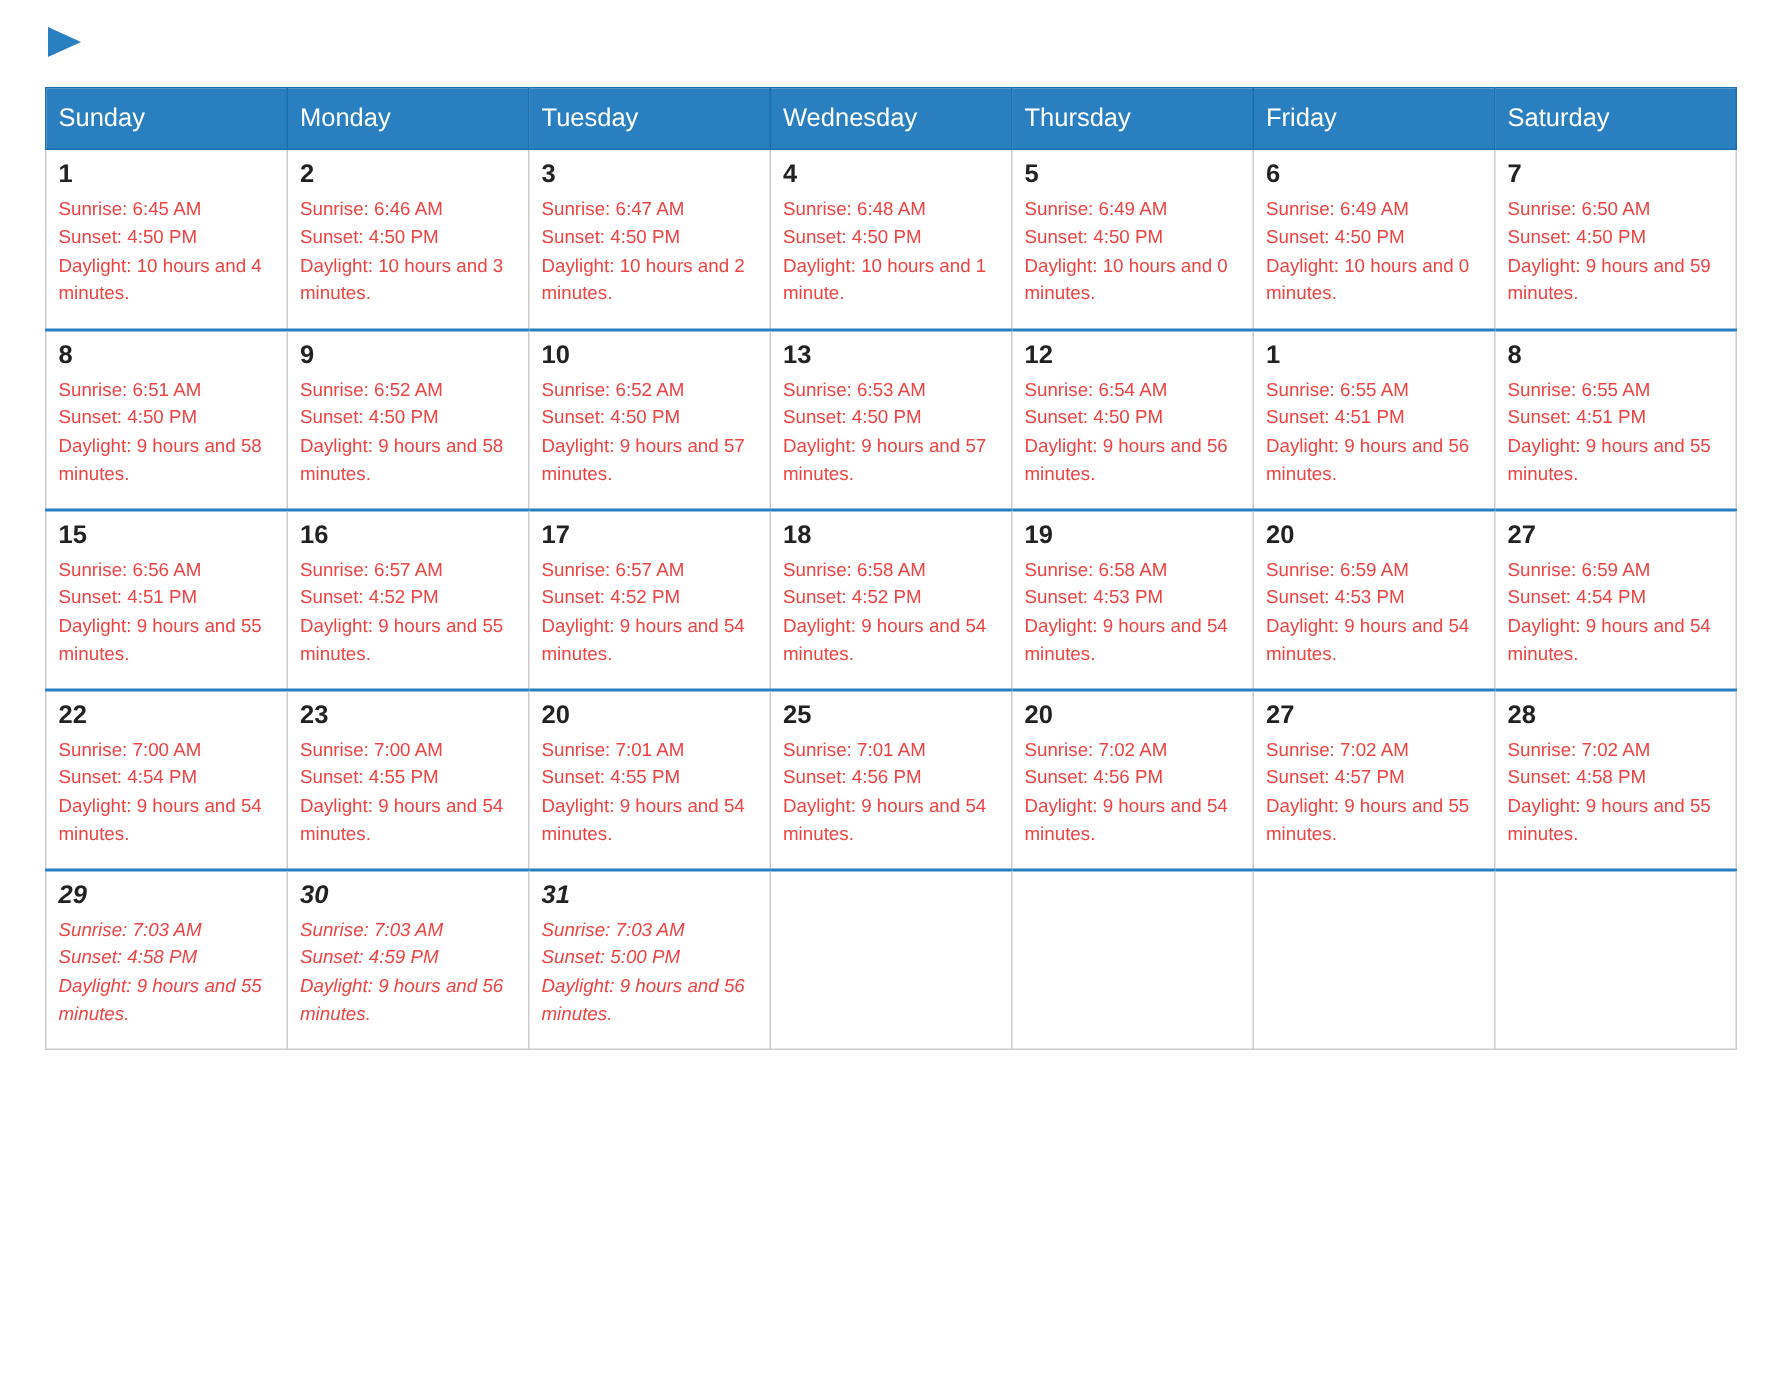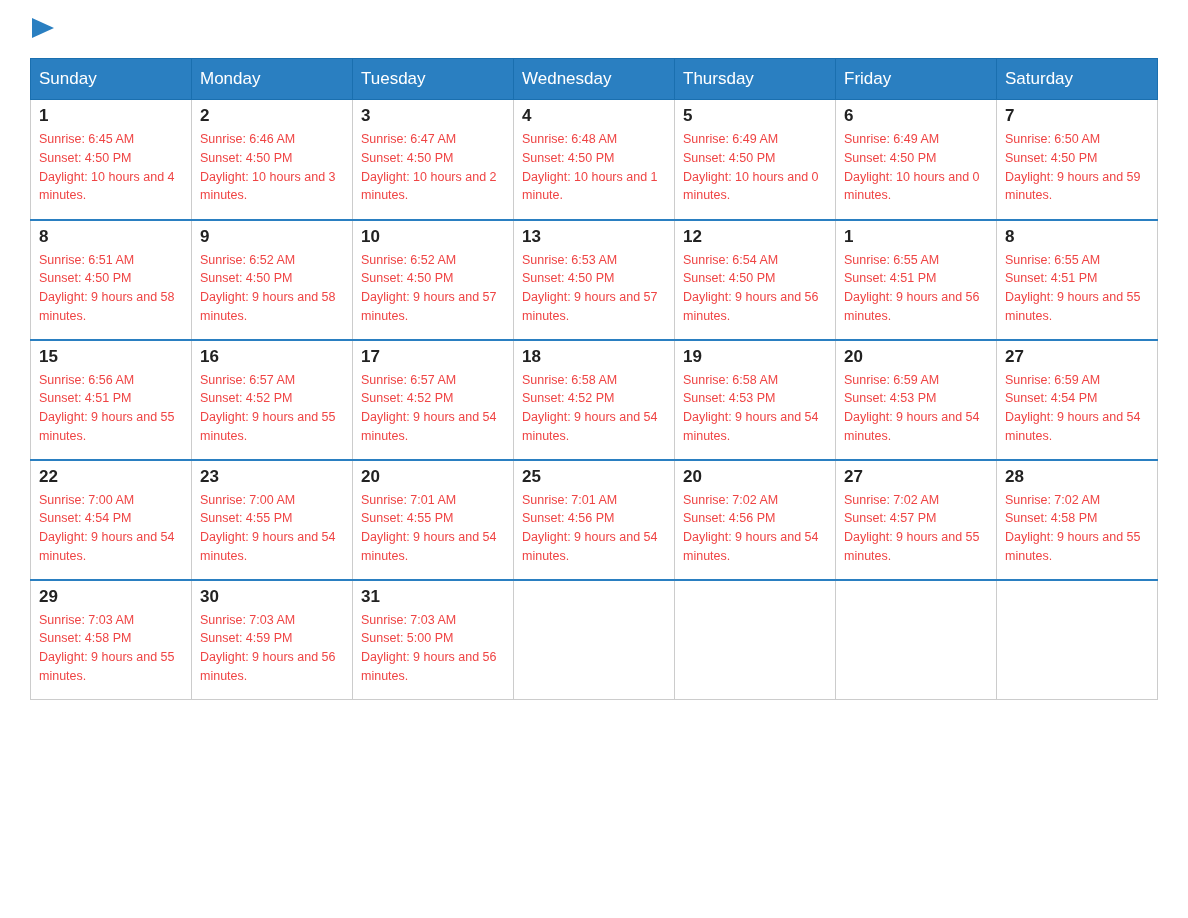--- a/index.html
+++ b/index.html
@@ -66,20 +66,21 @@
     }
     .calendar td {
       border: 1px solid #ccc;
       vertical-align: top;
       padding: 6px 8px;
       min-height: 100px;
       height: 120px;
     }
     .calendar tr:last-child td {
       min-height: 100px;
+      font-style: italic;
     }
     .day-number {
       font-size: 17px;
       font-weight: bold;
       color: #222;
       margin-bottom: 4px;
     }
     .day-info {
       font-size: 12.5px;
       color: #ef4444;

